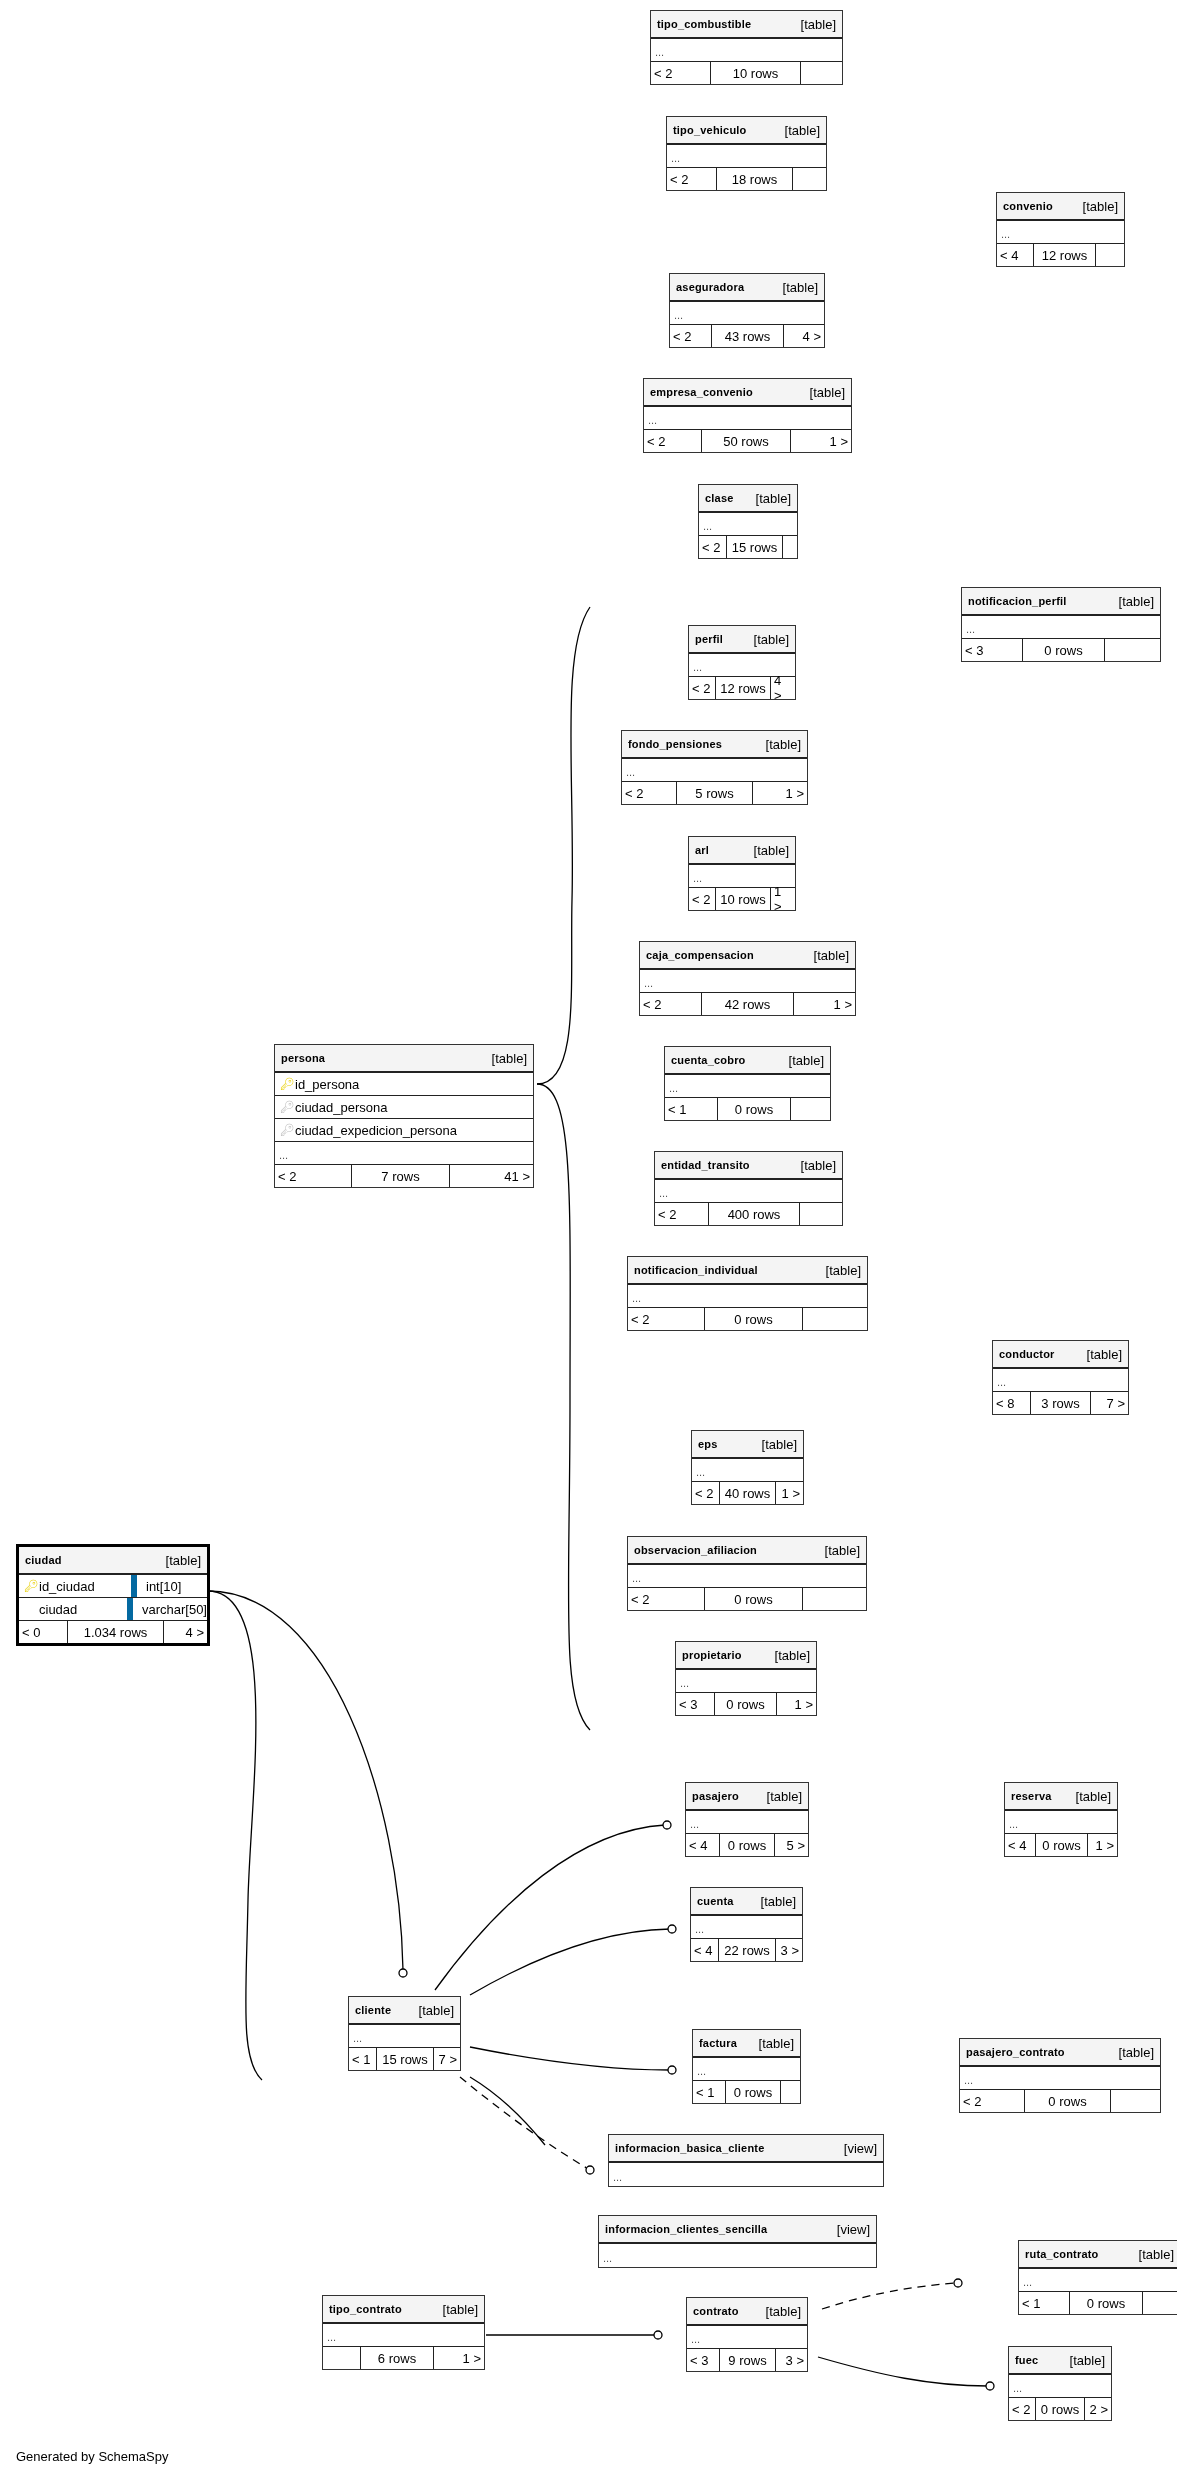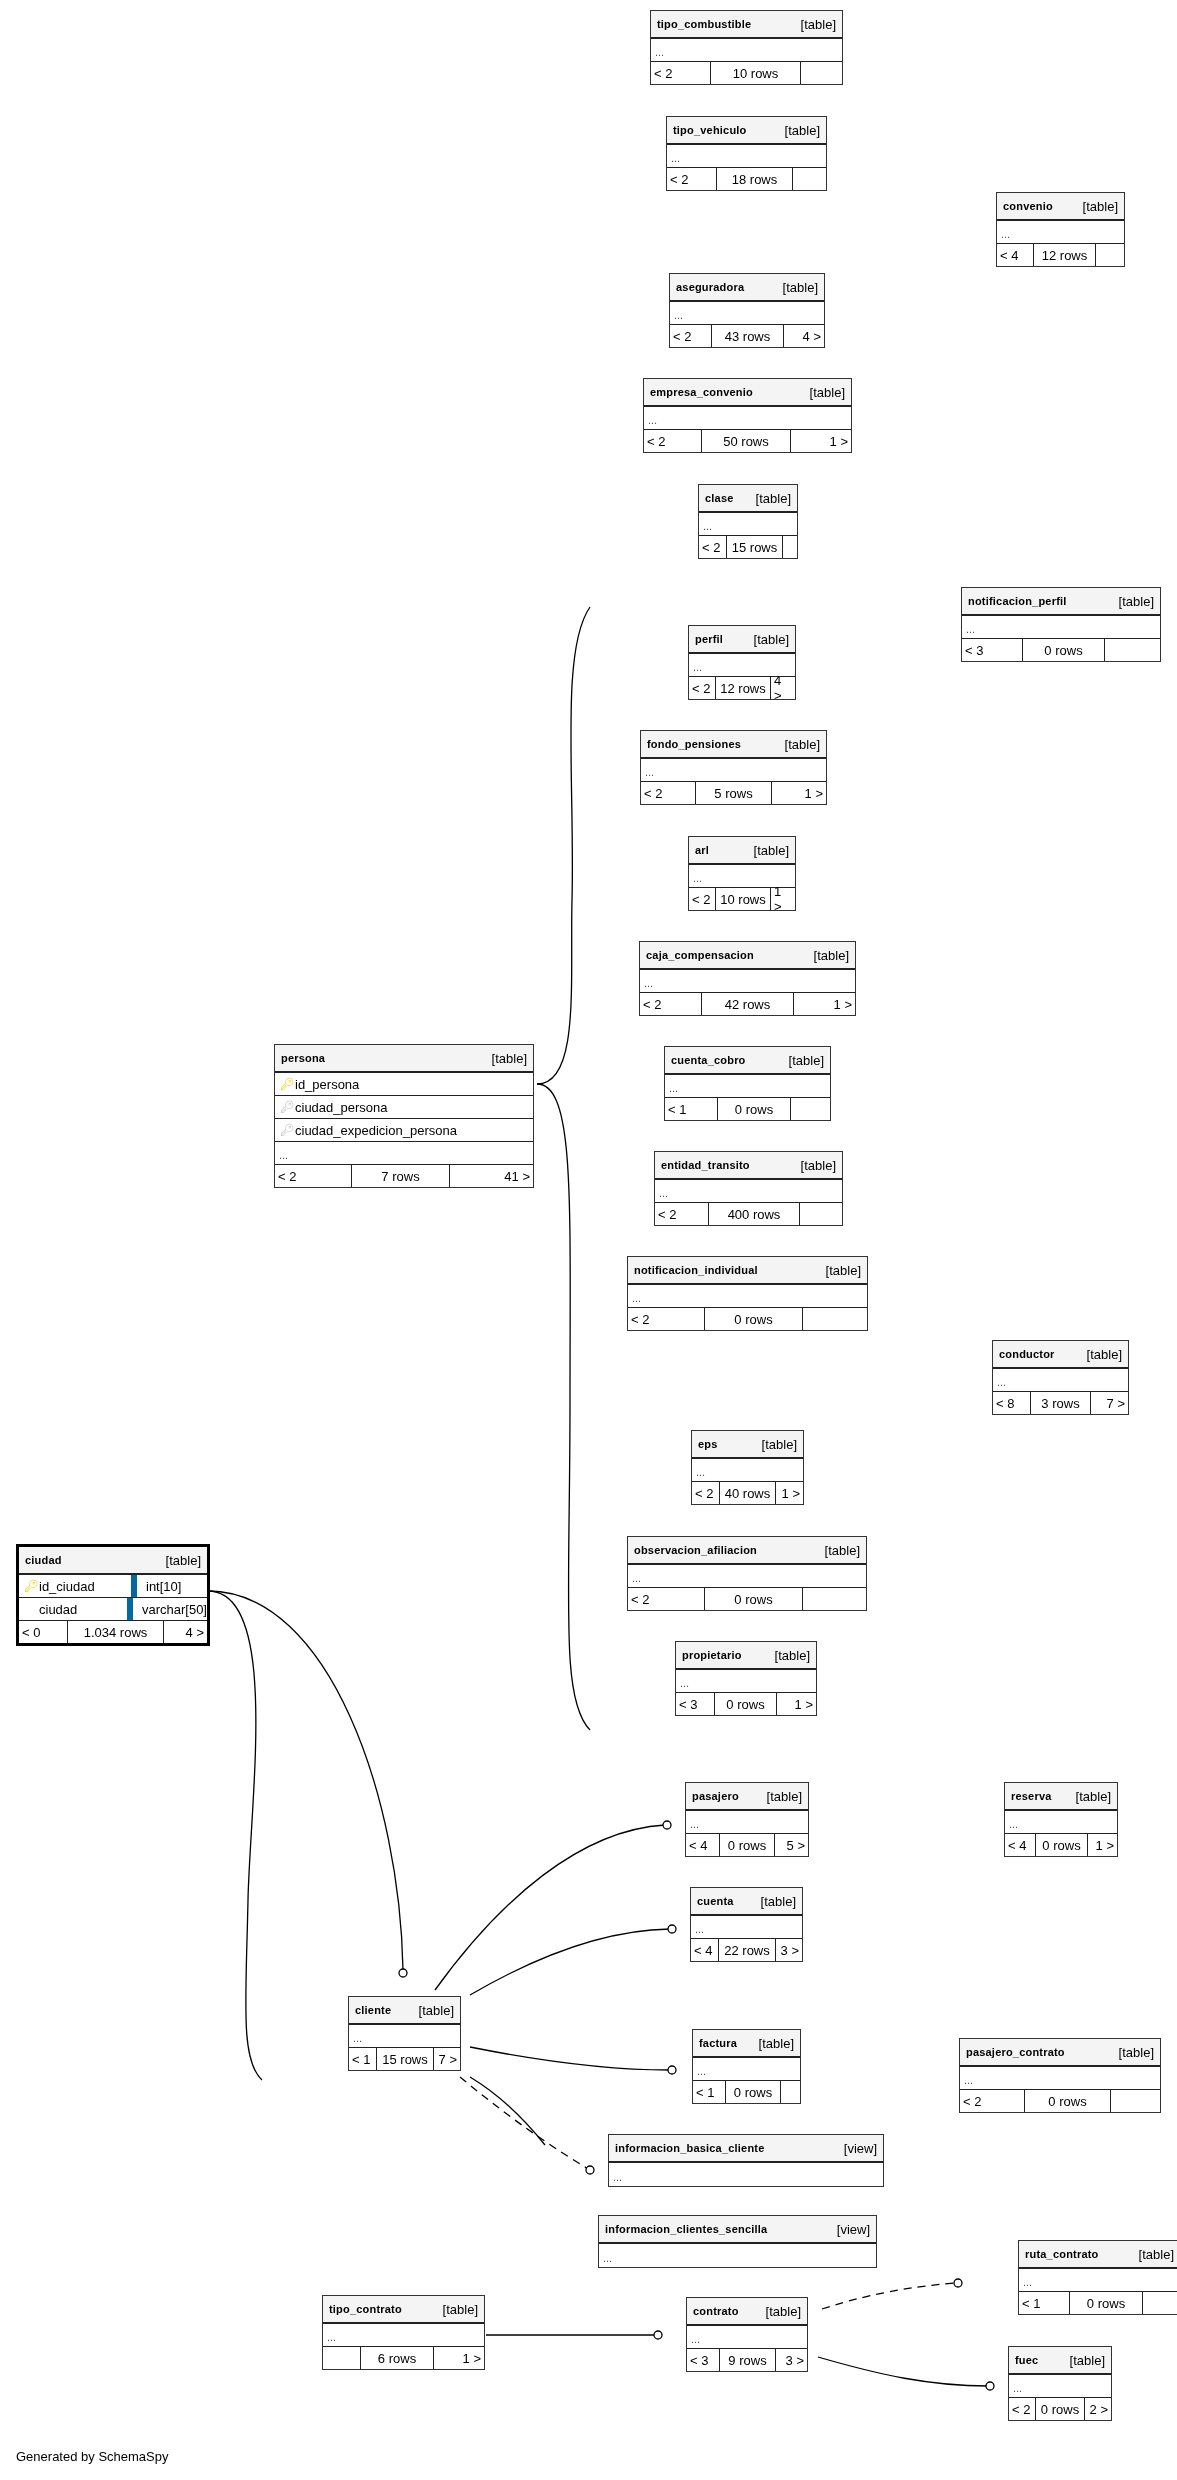--- a/index.html
+++ b/index.html
@@ -149,21 +149,21 @@
       <span class="nm">perfil</span>
       <span class="kind">[table]</span>
     </div>
     <div class="row more">...</div>
     <div class="ft">
       <div style="width:27px">&lt; 2</div>
       <div class="rows" style="width:55px">12 rows</div>
       <div style="flex:1">4 &gt;</div>
     </div>
     </div>
-    <div class="tbl" style="left: 640px; top: 730px; width: 187px;">
+    <div class="tbl" style="left: 621px; top: 730px; width: 187px;">
     <div class="hd">
       <span class="nm">fondo_pensiones</span>
       <span class="kind">[table]</span>
     </div>
     <div class="row more">...</div>
     <div class="ft">
       <div style="width:55px">&lt; 2</div>
       <div class="rows" style="width:76px">5 rows</div>
       <div style="flex:1">1 &gt;</div>
     </div>

